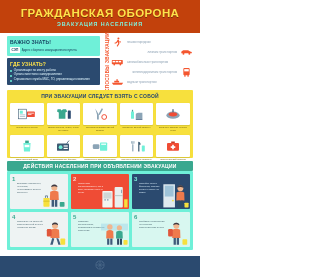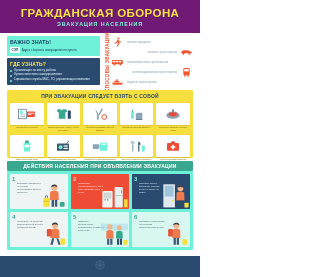--- a/index.html
+++ b/index.html
@@ -3,21 +3,21 @@
 <meta charset="utf-8">
 <style>
   html,body{margin:0;padding:0;background:#ffffff;}
   body{width:200px;height:277px;overflow:hidden;
        font-family:"Liberation Sans",sans-serif;}
   .poster{position:relative;width:200px;height:277px;background:#ffffff;
           box-sizing:border-box;}
 
   
   .header{position:absolute;left:0;top:0;width:200px;height:33px;
-          background:#701a75;display:flex;flex-direction:column;
+          background:#c2410c;display:flex;flex-direction:column;
           align-items:center;justify-content:center;}
   .header-title{color:#ffe24a;font-size:11.5px;font-weight:bold;
                 letter-spacing:.4px;line-height:12px;white-space:nowrap;
                 text-shadow:0 .5px 0 rgba(0,0,0,.35);}
   .header-sub{color:#7ff2dc;font-size:5.4px;font-weight:bold;
               letter-spacing:.9px;margin-top:2px;white-space:nowrap;}
 
   
   .topband{position:absolute;left:0;top:33px;width:200px;height:57px;
            background:#ffffff;}

